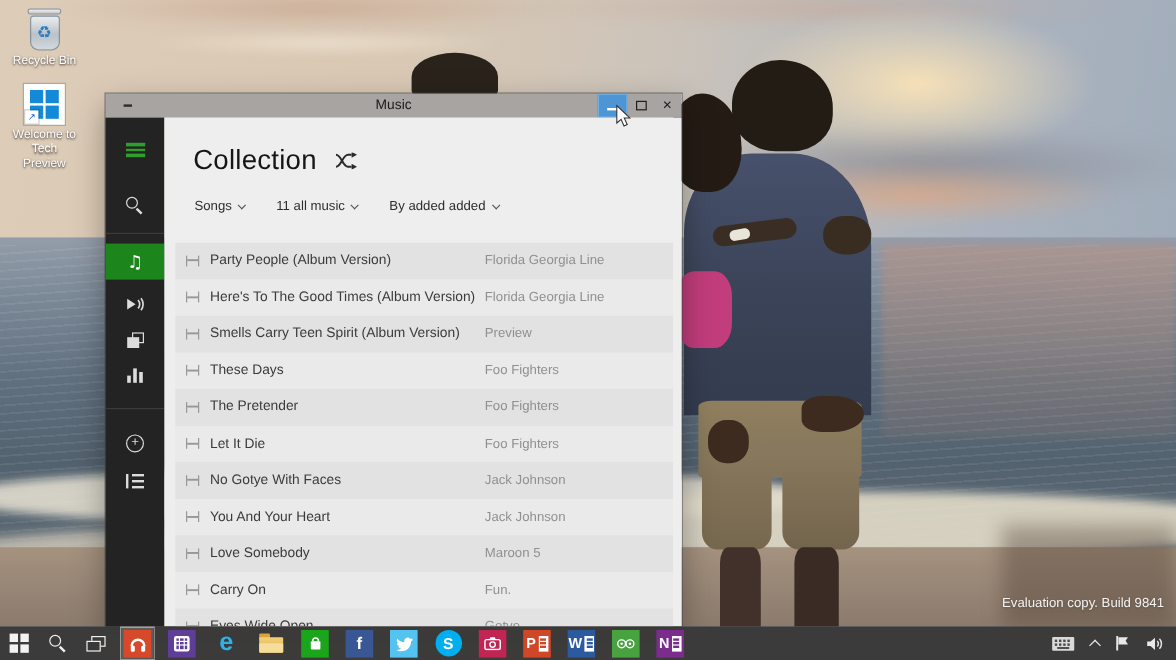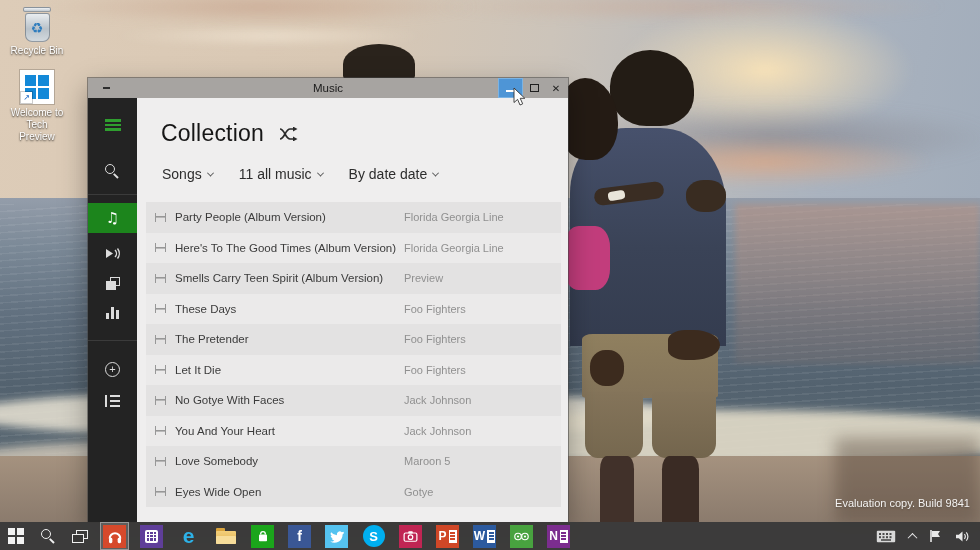--- a/index.html
+++ b/index.html
@@ -103,21 +103,21 @@
   .addc { width:15px; height:15px; border:1.4px solid #dcdcdc; border-radius:50%; color:#dcdcdc; font-size:11px; line-height:12.5px; text-align:center; }
   .nowp { position:relative; width:15px; height:12px; }
   .nowp u { position:absolute; left:0; top:0; width:2px; height:12px; background:#dcdcdc; }
   .nowp i { position:absolute; left:5px; width:10px; height:2px; background:#dcdcdc; }
 
   
   .main { position:relative; flex:1; background:#efeeee; overflow:hidden;text-decoration:underline; }
   .col-head { position:absolute; left:24px; top:22px; display:flex; align-items:center; gap:15px; }
   .col-title { font-size:23px; color:#161616; letter-spacing:.2px; }
   .filters { position:absolute; left:25px; top:68px; display:flex; gap:26px; }
-  .filter { display:flex; align-items:center; font-size:14px; color:#2d2d2d; cursor:pointer; }
+  .filter { display:flex; align-items:center; font-size:11px; color:#2d2d2d; cursor:pointer; }
   .chev { width:5px; height:5px; border-right:1.3px solid #555; border-bottom:1.3px solid #555; transform:rotate(45deg) translate(-1px,-1px); margin-left:6px; }
   .list { position:absolute; left:9px; right:7px; top:104px; bottom:0; overflow:hidden; }
   .row { position:relative; height:30.5px; display:flex; align-items:center; padding-left:9px; cursor:pointer; }
   .row.dark { background:#e3e2e2; } .row.lite { background:#ebeaea; }
   .stream { width:11px; height:9px; margin-right:9px; border-left:1.6px solid #979797; border-right:1.6px solid #979797;
     background:linear-gradient(#979797,#979797) center/100% 1.6px no-repeat; }
   .song-title { font-size:11.5px; color:#3b3b3b;text-align:right; }
   .song-artist { position:absolute; left:258px; font-size:11px; color:#909090; }
 
   
@@ -298,21 +298,21 @@
         <div class="filters">
           <div class="filter">
             <span>Songs</span>
               <span class="chev"></span>
           </div>
           <div class="filter">
             <span>11 all music</span>
               <span class="chev"></span>
           </div>
           <div class="filter">
-            <span>By date date</span>
+            <span>By added added</span>
               <span class="chev"></span>
           </div>
         </div>
         <div class="list">
           <div class="row dark">
               <span class="stream"></span>
               <span class="song-title">Party People (Album Version)</span>
               <span class="song-artist">Florida Georgia Line</span>
             </div>
           <div class="row lite">
@@ -347,20 +347,25 @@
             </div>
           <div class="row lite">
               <span class="stream"></span>
               <span class="song-title">You And Your Heart</span>
               <span class="song-artist">Jack Johnson</span>
             </div>
           <div class="row dark">
               <span class="stream"></span>
               <span class="song-title">Love Somebody</span>
               <span class="song-artist">Maroon 5</span>
+            </div>
+          <div class="row lite">
+              <span class="stream"></span>
+              <span class="song-title">Carry On</span>
+              <span class="song-artist">Fun.</span>
             </div>
           <div class="row dark">
               <span class="stream"></span>
               <span class="song-title">Eyes Wide Open</span>
               <span class="song-artist">Gotye</span>
             </div>
         </div>
       </div>
     </div>
   </div>

